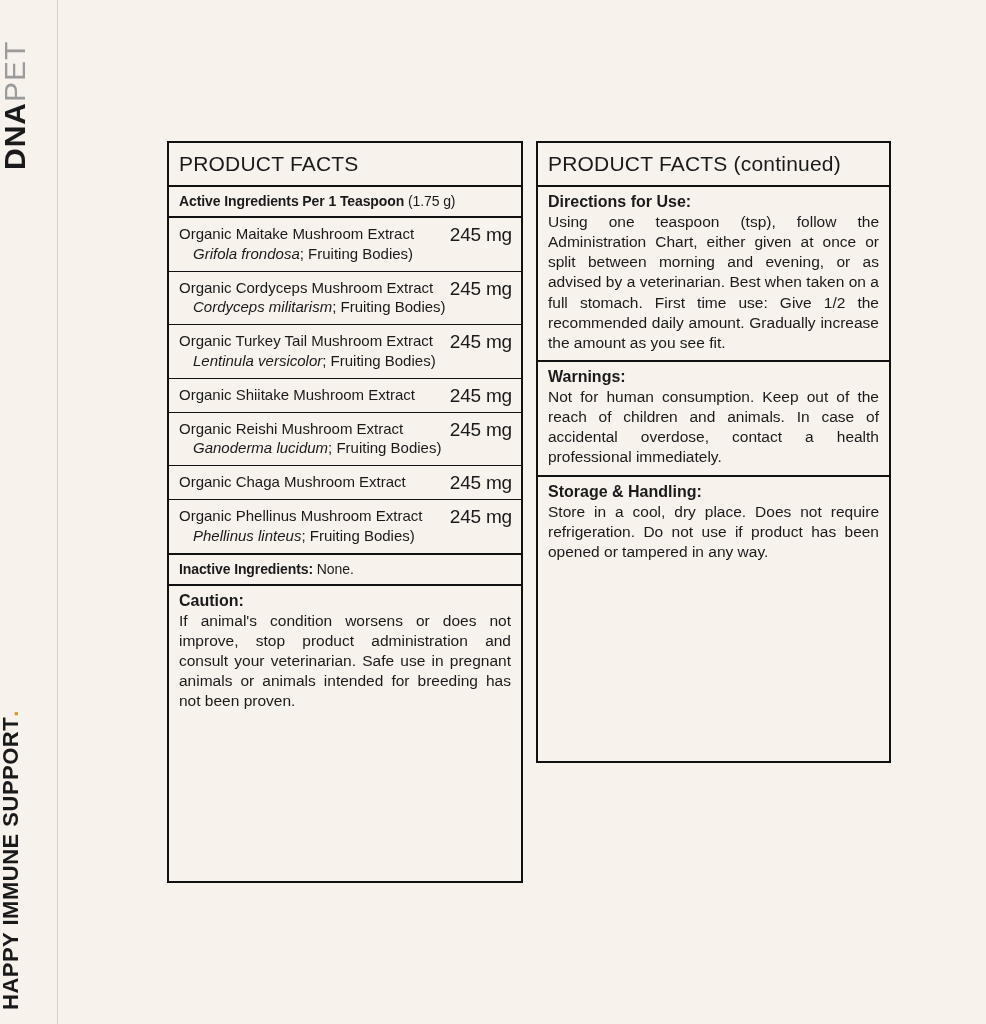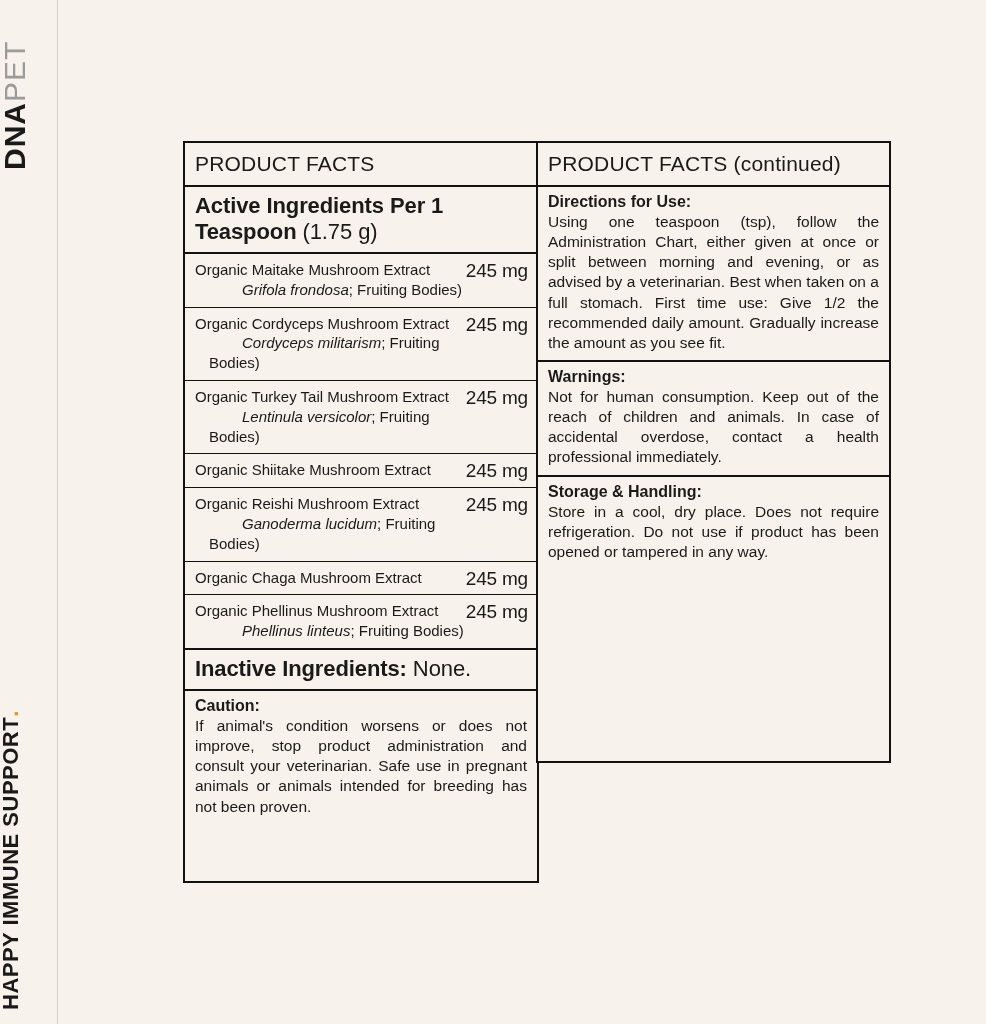--- a/index.html
+++ b/index.html
@@ -75,21 +75,21 @@
     width: 724px;
   }
   .panel {
     position: absolute;
     top: 0;
     border: 2px solid #111;
     background: #f7f2ec;
     box-sizing: border-box;
   }
   .panel-left {
-    left: 16px;
+    left: 0;
     width: 356px;
     height: 742px;
   }
   .panel-right {
     left: 369px;
     width: 355px;
     height: 622px;
   }
 
   .panel-title {
@@ -102,36 +102,36 @@
 
   .row {
     border-bottom: 1px solid #111;
     padding: 6px 10px 7px 10px;
     position: relative;
   }
   .row:last-child { border-bottom: none; }
   .row.thick { border-bottom-width: 2px; }
 
   .hdr {
-    font-size: 22px;
+    font-size: 14px;
     font-weight: 700;
     letter-spacing: -0.1px;
   }
   .hdr .light { font-weight: 400; }
 
   .ing {
     font-size: 15px;
     line-height: 1.32;
     padding-right: 56px;
   }
   .ing .sub {
     display: block;
     padding-left: 14px;
   }
-  .ing i { font-style: italic; margin-left: 33px; }
+  .ing i { font-style: italic; }
   .amt {
     position: absolute;
     right: 9px;
     top: 6px;
     font-size: 19px;
     letter-spacing: -0.2px;
   }
 
   .label-strong {
     font-size: 16px;

